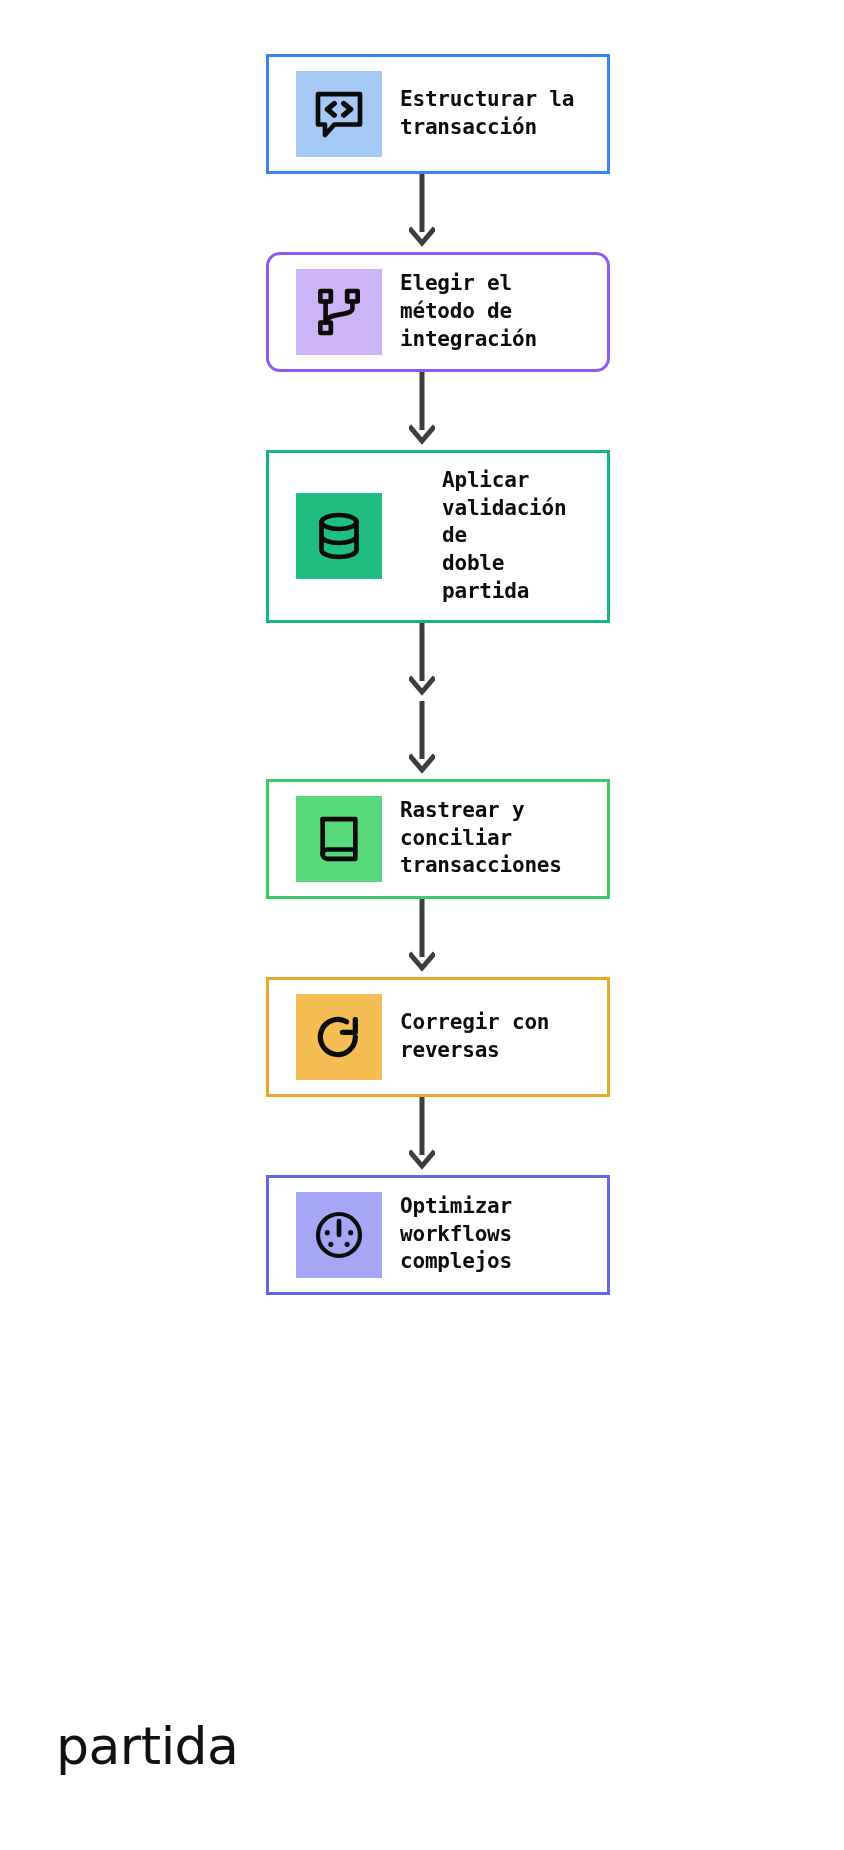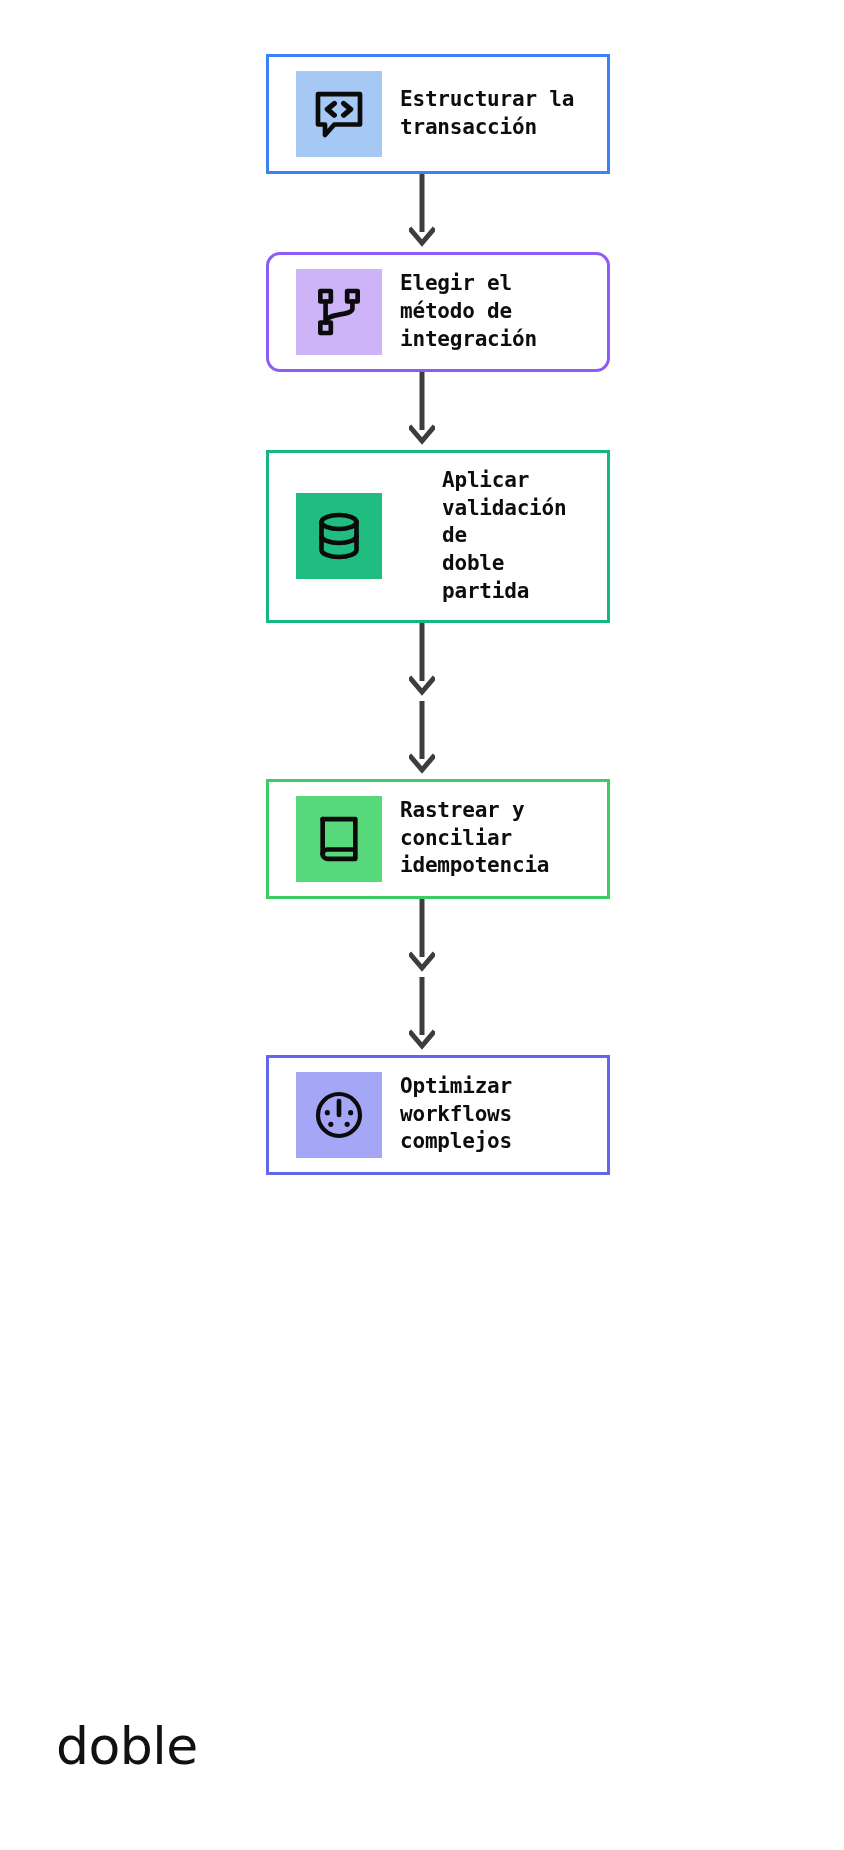--- a/index.html
+++ b/index.html
@@ -157,27 +157,37 @@
     </div>
     <div class="step" style="border-color: rgb(61, 204, 99);">
       <div class="icon-tile" style="background: rgb(87, 216, 123);">
         <svg viewBox="0 0 48 48" fill="none" stroke="#0b0b0b" stroke-width="4" stroke-linecap="round" stroke-linejoin="round">
           <path d="M10 7h28v34H14a4 4 0 0 1 0-8h24"></path>
           <path d="M10 7v30"></path>
         </svg>
       </div>
       <div class="step-label">Rastrear y
 conciliar
-idempotencia</div>
-    </div>
-    <div class="connector">
-      <svg width="26" height="78" viewBox="0 0 26 78" fill="none">
-        <path d="M13 0v58" stroke="#3d3d3d" stroke-width="5"></path>
-        <path d="M2 56l11 13 11-13" stroke="#3d3d3d" stroke-width="5" fill="none" stroke-linecap="square" stroke-linejoin="miter"></path>
-      </svg>
+transacciones</div>
+    </div>
+    <div class="connector">
+      <svg width="26" height="78" viewBox="0 0 26 78" fill="none">
+        <path d="M13 0v58" stroke="#3d3d3d" stroke-width="5"></path>
+        <path d="M2 56l11 13 11-13" stroke="#3d3d3d" stroke-width="5" fill="none" stroke-linecap="square" stroke-linejoin="miter"></path>
+      </svg>
+    </div>
+    <div class="step" style="border-color: rgb(232, 169, 42);">
+      <div class="icon-tile" style="background: rgb(244, 190, 85);">
+        <svg viewBox="0 0 48 48" fill="none" stroke="#0b0b0b" stroke-width="4.5" stroke-linecap="round" stroke-linejoin="round">
+          <path d="M38 24a15 15 0 1 1-7.5-13"></path>
+          <path d="M38 9v11H27"></path>
+        </svg>
+      </div>
+      <div class="step-label">Corregir con
+reversas</div>
     </div>
     <div class="connector">
       <svg width="26" height="78" viewBox="0 0 26 78" fill="none">
         <path d="M13 0v58" stroke="#3d3d3d" stroke-width="5"></path>
         <path d="M2 56l11 13 11-13" stroke="#3d3d3d" stroke-width="5" fill="none" stroke-linecap="square" stroke-linejoin="miter"></path>
       </svg>
     </div>
     <div class="step" style="border-color: rgb(99, 102, 232); align-items: center;">
       <div class="icon-tile" style="background: rgb(165, 166, 245);">
         <svg viewBox="0 0 48 48" fill="none" stroke="#0b0b0b" stroke-width="3.6" stroke-linecap="round" stroke-linejoin="round">
@@ -189,14 +199,14 @@
           <circle cx="31" cy="32" r="2.2" fill="#0b0b0b" stroke="none"></circle>
         </svg>
       </div>
       <div class="step-label">Optimizar
 workflows
 complejos</div>
     </div>
   </div>
 
 <div id="logo">
-  <span class="wordmark">doble</span>
+  <span class="wordmark">partida</span>
 </div>
 
 </body></html>

